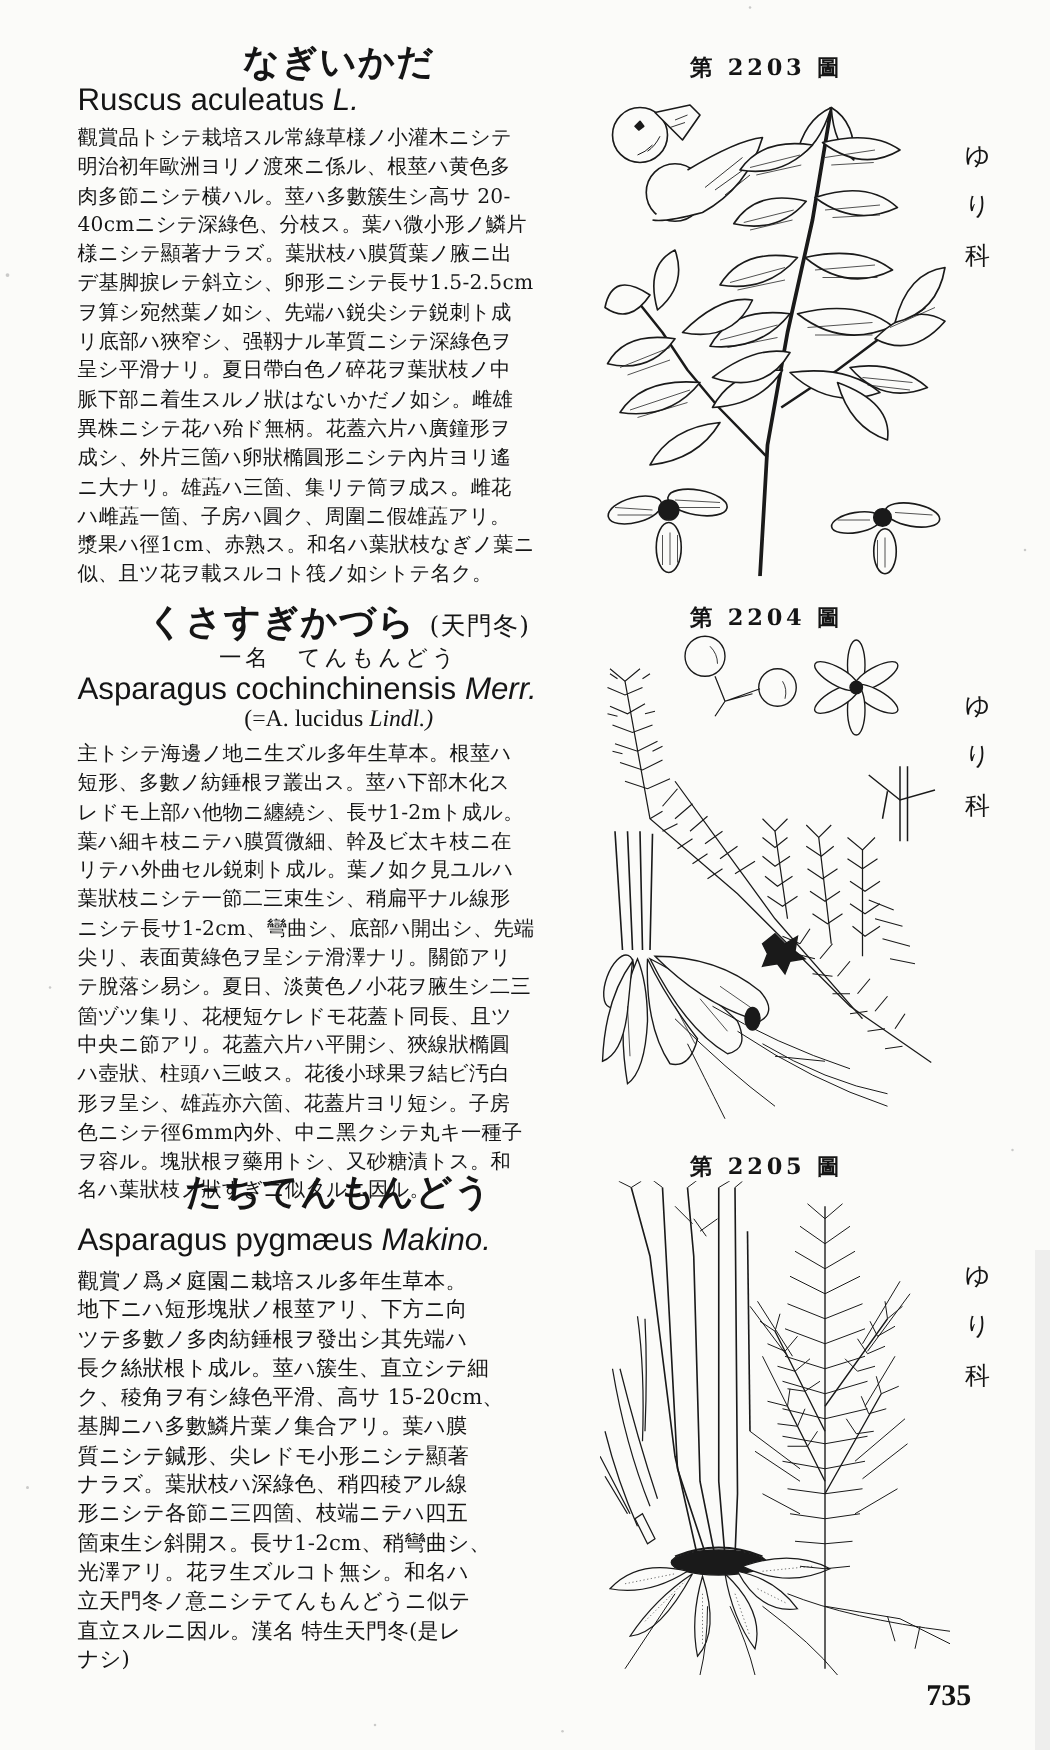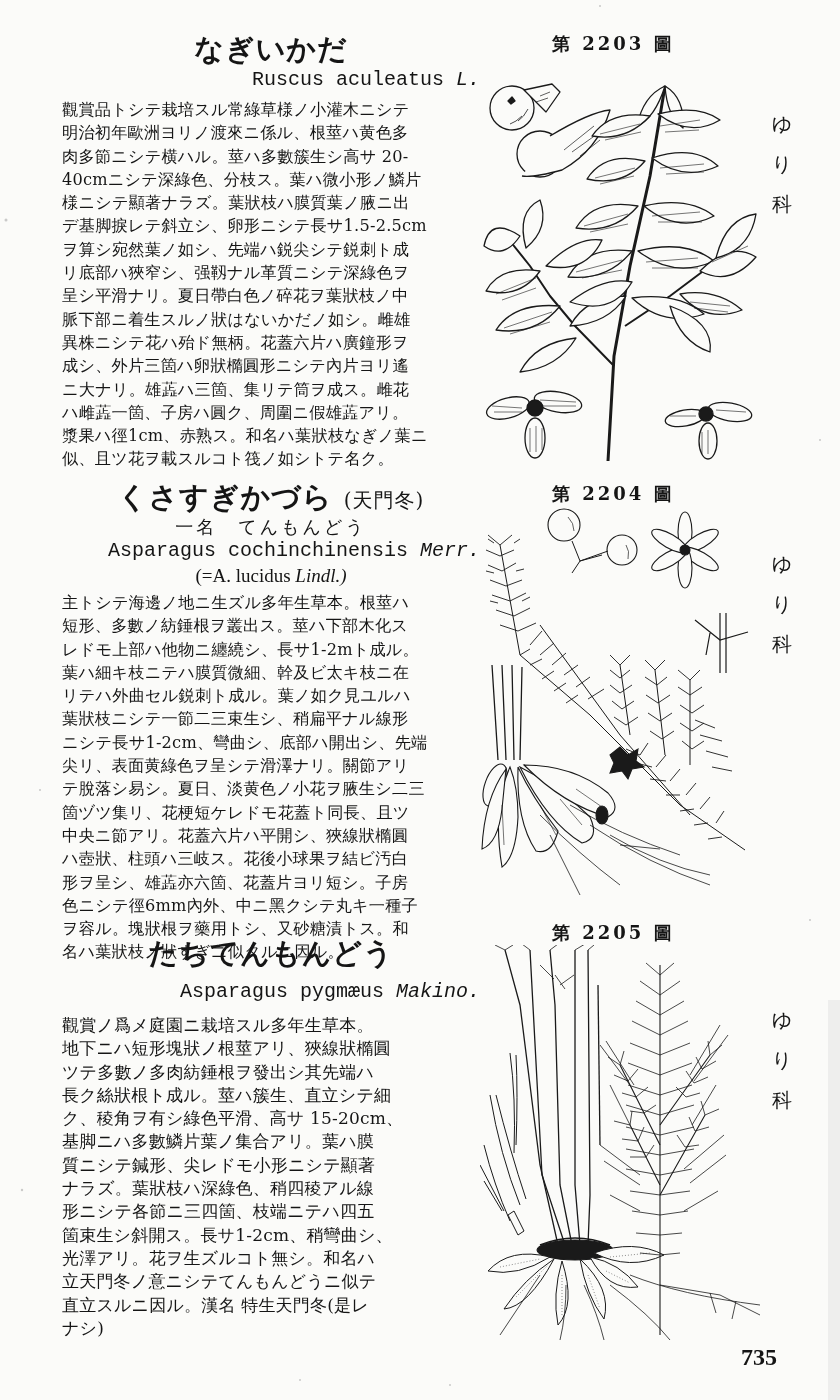--- a/index.html
+++ b/index.html
@@ -16,41 +16,41 @@
   .entry-2 { top: 480px; }
   .entry-3 { top: 936px; }
 
   .jp-name {
     text-align: center; font-size: 29px; font-weight: bold; letter-spacing: 1px;
     line-height: 34px; margin: 0;
   }
   .jp-name .kanji { font-size: 20px; font-weight: normal; }
   .alt-name { text-align: center; font-size: 18px; line-height: 20px; letter-spacing: 3px; }
   .sci-name {
-    text-align: right; font-family: Liberation Mono, monospace;
-    font-size: 20px; line-height: 28px; margin: 0;
+    text-align: left; font-family: Liberation Sans, sans-serif;
+    font-size: 25px; line-height: 28px; margin: 0;
   }
   .sci-name i { font-style: italic; }
   .synonym {
     text-align: center; font-family: "Liberation Serif", serif;
     font-size: 19px; line-height: 22px;
   }
   .body-text {
     margin-top: 4px;
     font-size: 16.2px; line-height: 23.3px;
     text-align: justify; text-align-last: left;
     letter-spacing: 0.2px;
   }
   .body-line { display: block; white-space: nowrap; }
 
   .fig-caption {
     position: absolute; font-size: 18px; font-weight: bold; letter-spacing: 3px;
     font-family: "DejaVu Serif", serif;
   }
-  .fig-1 { left: 552px; top: 32px; }
+  .fig-1 { left: 552px; top: 42px; }
   .fig-2 { left: 552px; top: 482px; }
   .fig-3 { left: 552px; top: 921px; }
 
   .family {
     position: absolute; left: 770px; width: 24px;
     font-size: 20px; line-height: 40px; text-align: center;
   }
   .family span { display: block; }
   .family-1 { top: 104px; }
   .family-2 { top: 544px; }
@@ -119,21 +119,21 @@
       <span class="body-line">ヲ容ル。塊狀根ヲ藥用トシ、又砂糖漬トス。和</span>
       <span class="body-line">名ハ葉狀枝ノ狀すぎニ似タルニ因ル。</span>
     </div>
   </section>
 
   <section class="entry entry-3">
     <h2 class="jp-name" style="margin-bottom:8px;">たちてんもんどう</h2>
     <p class="sci-name" style="margin-bottom:8px;"><span>Asparagus pygmæus</span> <i>Makino.</i></p>
     <div class="body-text" style="font-size:17px;">
       <span class="body-line">觀賞ノ爲メ庭園ニ栽培スル多年生草本。</span>
-      <span class="body-line">地下ニハ短形塊狀ノ根莖アリ、狹線狀橢圓</span>
+      <span class="body-line">地下ニハ短形塊狀ノ根莖アリ、下方ニ向</span>
       <span class="body-line">ツテ多數ノ多肉紡錘根ヲ發出シ其先端ハ</span>
       <span class="body-line">長ク絲狀根ト成ル。莖ハ簇生、直立シテ細</span>
       <span class="body-line">ク、稜角ヲ有シ綠色平滑、高サ 15-20cm、</span>
       <span class="body-line">基脚ニハ多數鱗片葉ノ集合アリ。葉ハ膜</span>
       <span class="body-line">質ニシテ鍼形、尖レドモ小形ニシテ顯著</span>
       <span class="body-line">ナラズ。葉狀枝ハ深綠色、稍四稜アル線</span>
       <span class="body-line">形ニシテ各節ニ三四箇、枝端ニテハ四五</span>
       <span class="body-line">箇束生シ斜開ス。長サ1-2cm、稍彎曲シ、</span>
       <span class="body-line">光澤アリ。花ヲ生ズルコト無シ。和名ハ</span>
       <span class="body-line">立天門冬ノ意ニシテてんもんどうニ似テ</span>

